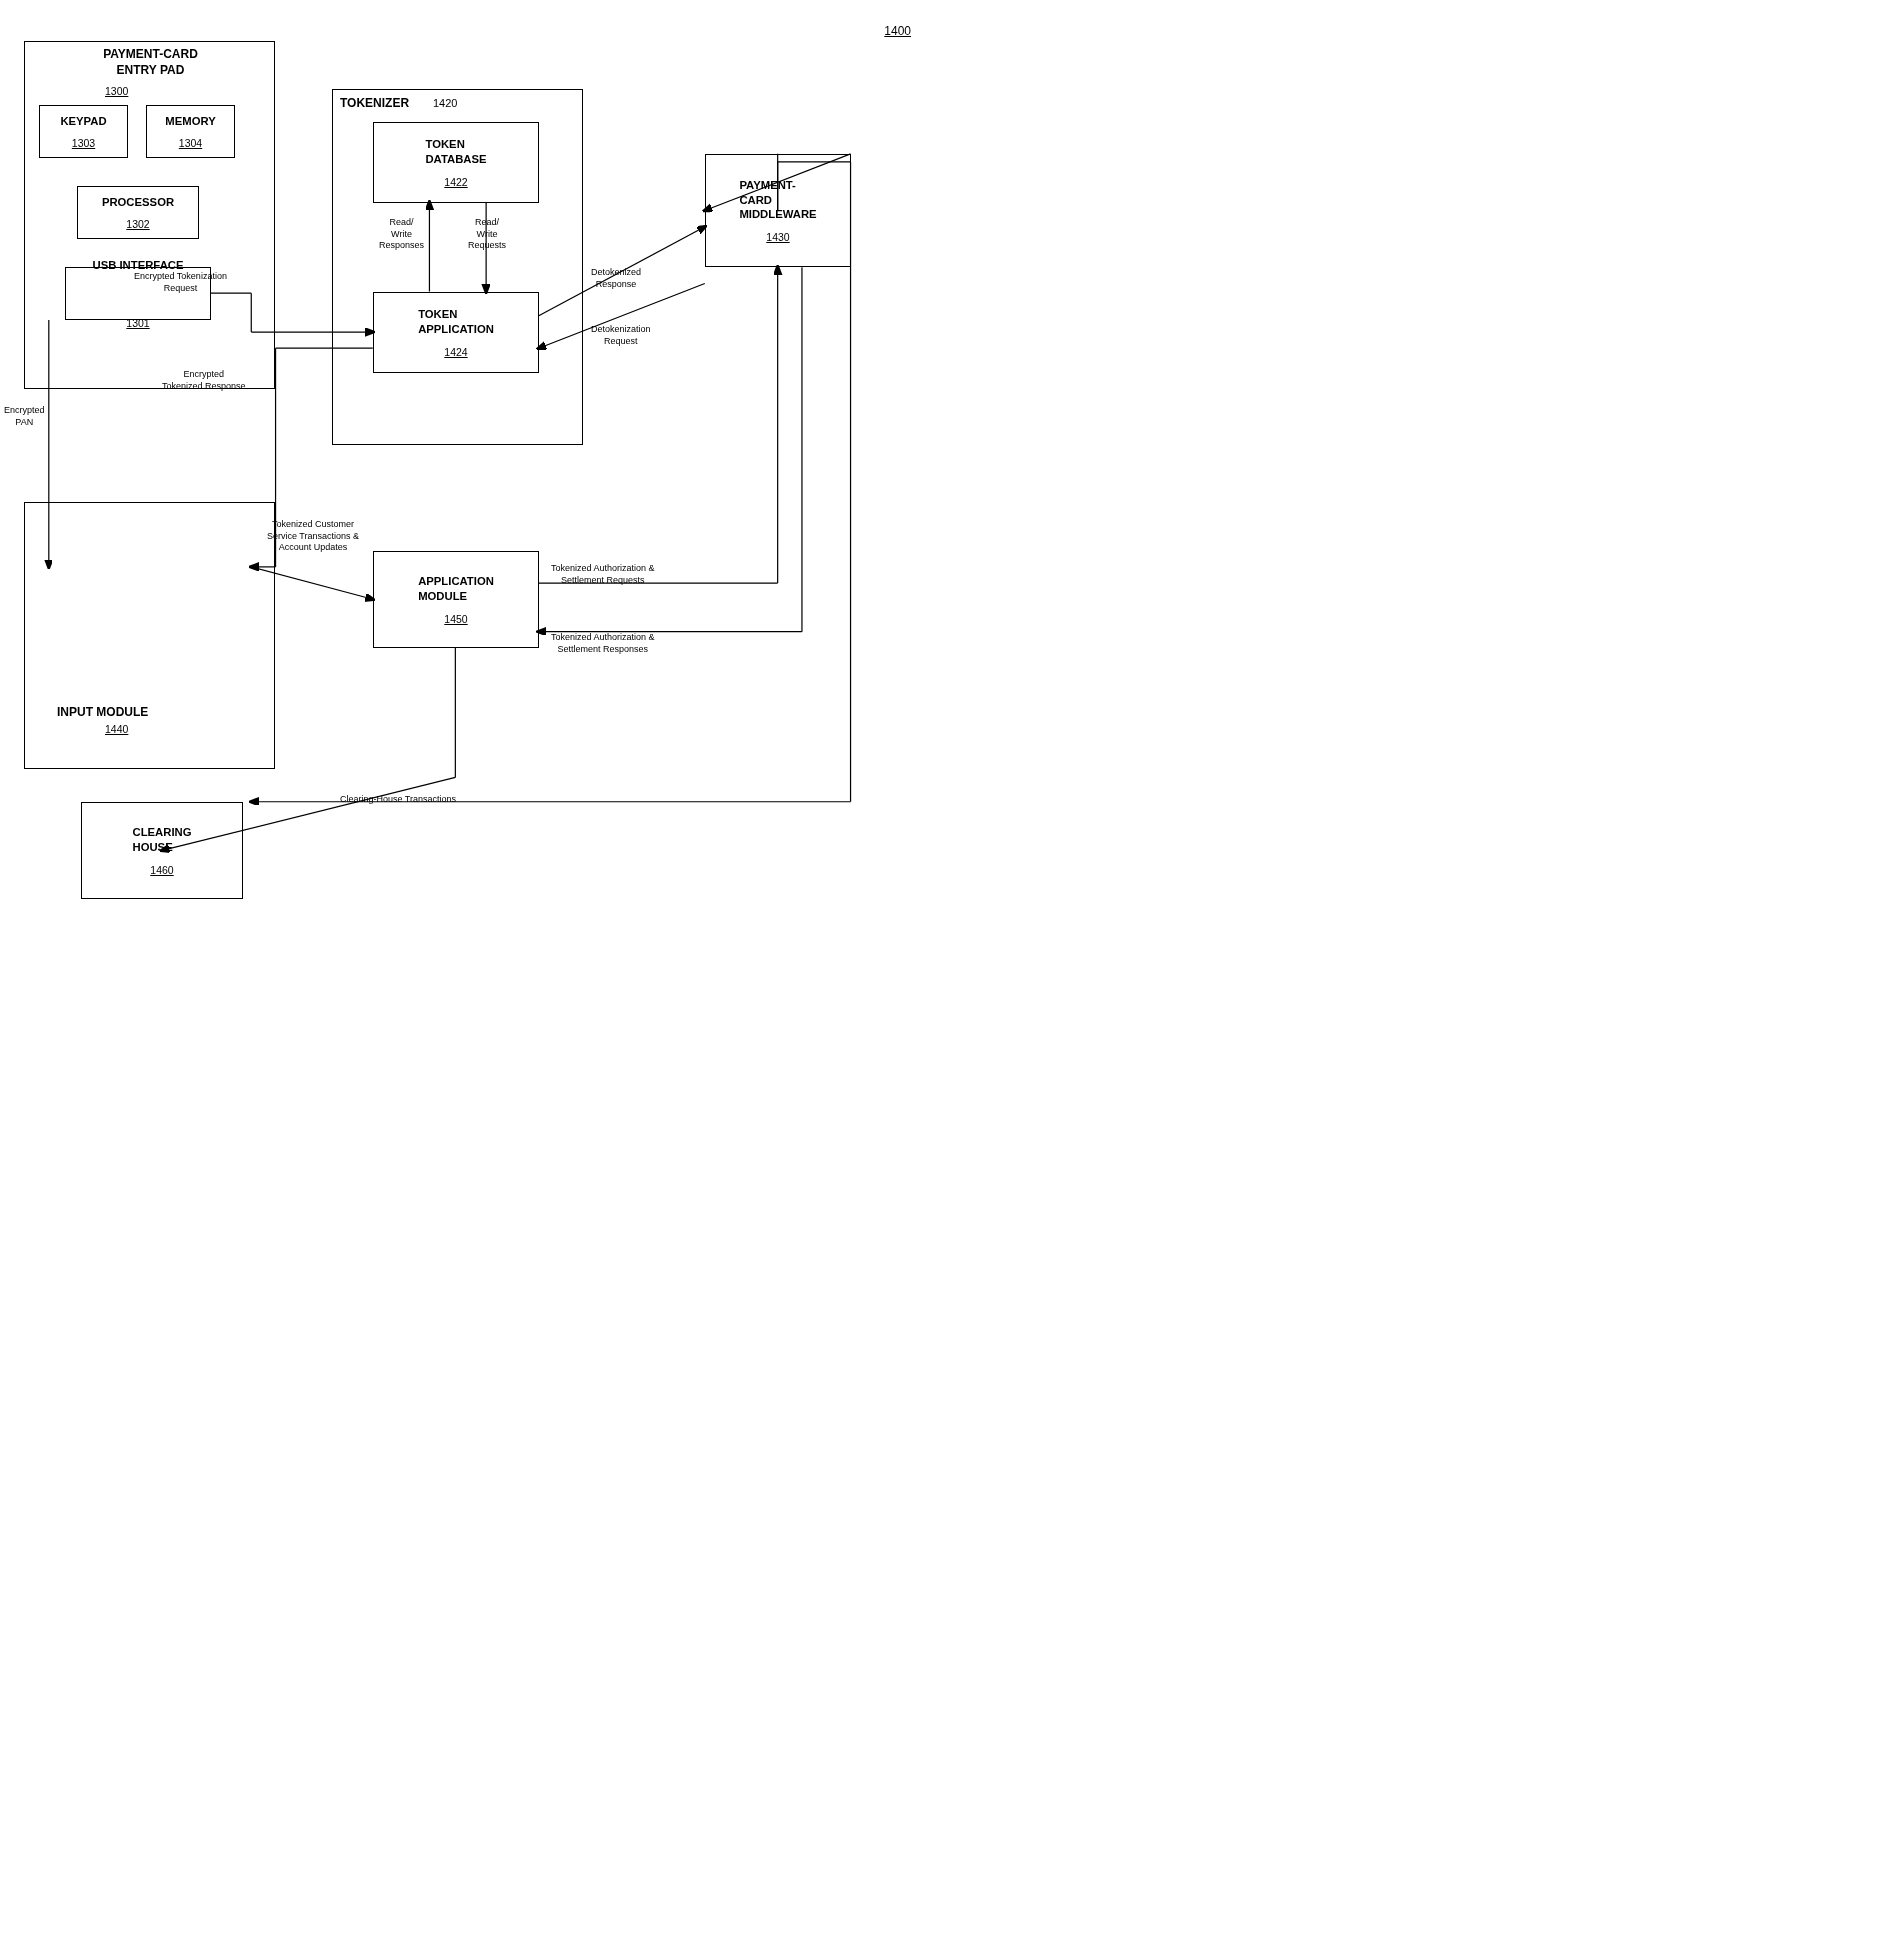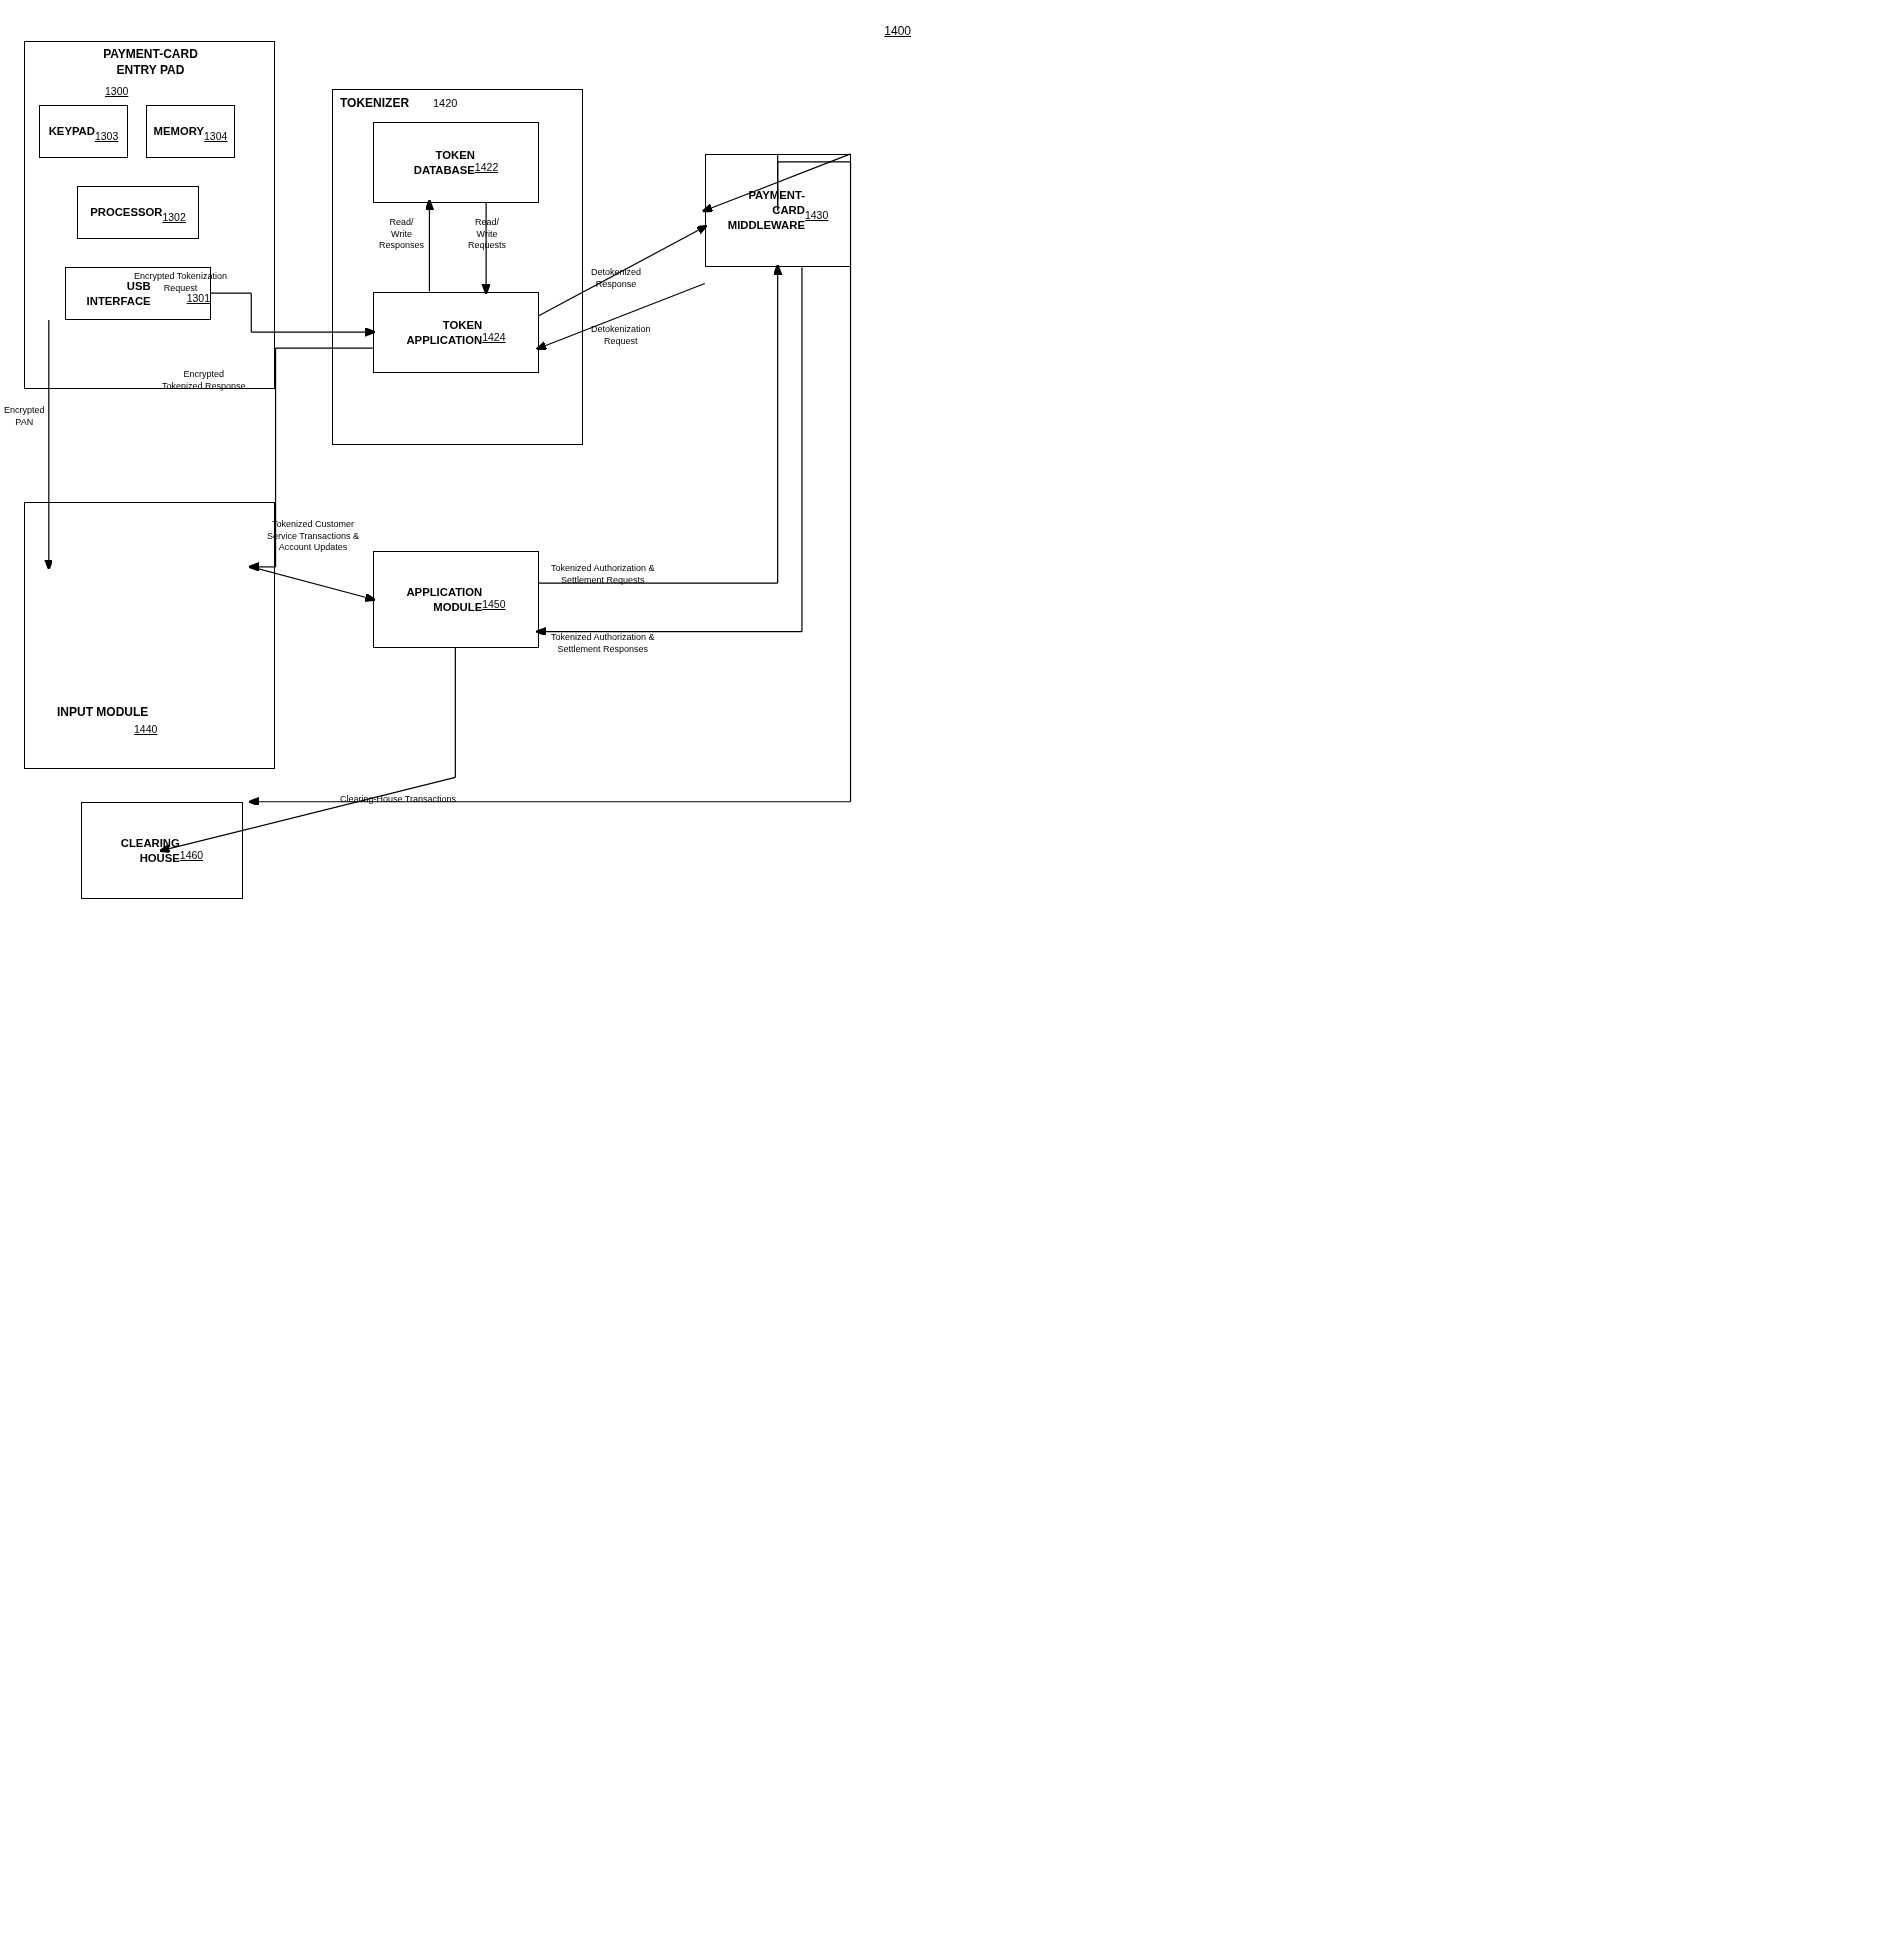--- a/index.html
+++ b/index.html
@@ -13,23 +13,23 @@
     }
     .diagram {
       position: relative;
       width: 952px;
       height: 971px;
     }
     .box {
       position: absolute;
       border: 1.6px solid #000;
       background: #fff;
-      text-align: right;
+      text-align: left;
       display: flex;
-      flex-direction: row;
+      flex-direction: column;
       align-items: center;
       justify-content: center;
     }
     .box-title {
       font-size: 11.3px;
       font-weight: bold;
       line-height: 1.3;
     }
     .box-id {
       font-size: 10.5px;
@@ -119,21 +119,21 @@
 
   <div class="box" style="left:705px; top:154px; width:146px; height:113px;">
     <div class="box-title">PAYMENT-<br>CARD<br>MIDDLEWARE</div>
     <div class="box-id">1430</div>
   </div>
 
   <div class="outer-box" style="left:24px; top:502px; width:251px; height:267px;">
   </div>
 
   <div class="label-text" style="left:57px; top:705px; font-weight:bold; font-size:12px;">INPUT MODULE</div>
-  <div class="label-text" style="left:105px; top:723px; font-size:10.5px; text-decoration:underline;margin-left:29px;">1440</div>
+  <div class="label-text" style="left:105px; top:723px; font-size:10.5px; text-decoration:underline;">1440</div>
 
 
   <div class="box" style="left:373px; top:551px; width:166px; height:97px;">
     <div class="box-title">APPLICATION<br>MODULE</div>
     <div class="box-id">1450</div>
   </div>
 
   <div class="box" style="left:81px; top:802px; width:162px; height:97px;">
     <div class="box-title">CLEARING<br>HOUSE</div>
     <div class="box-id">1460</div>

